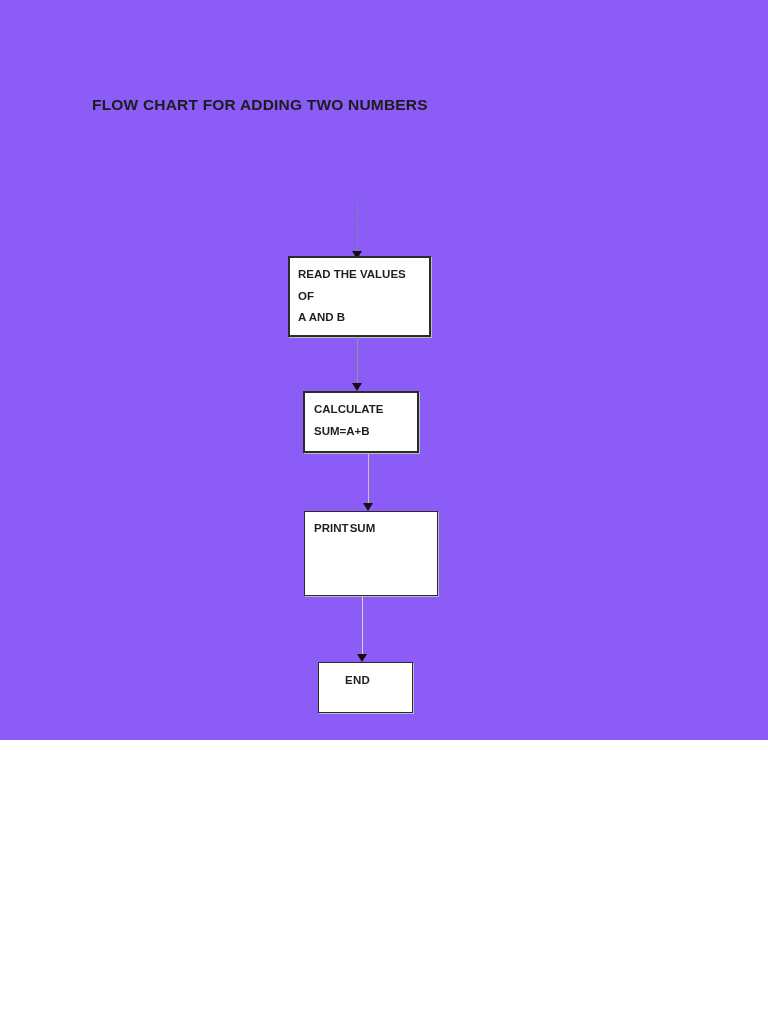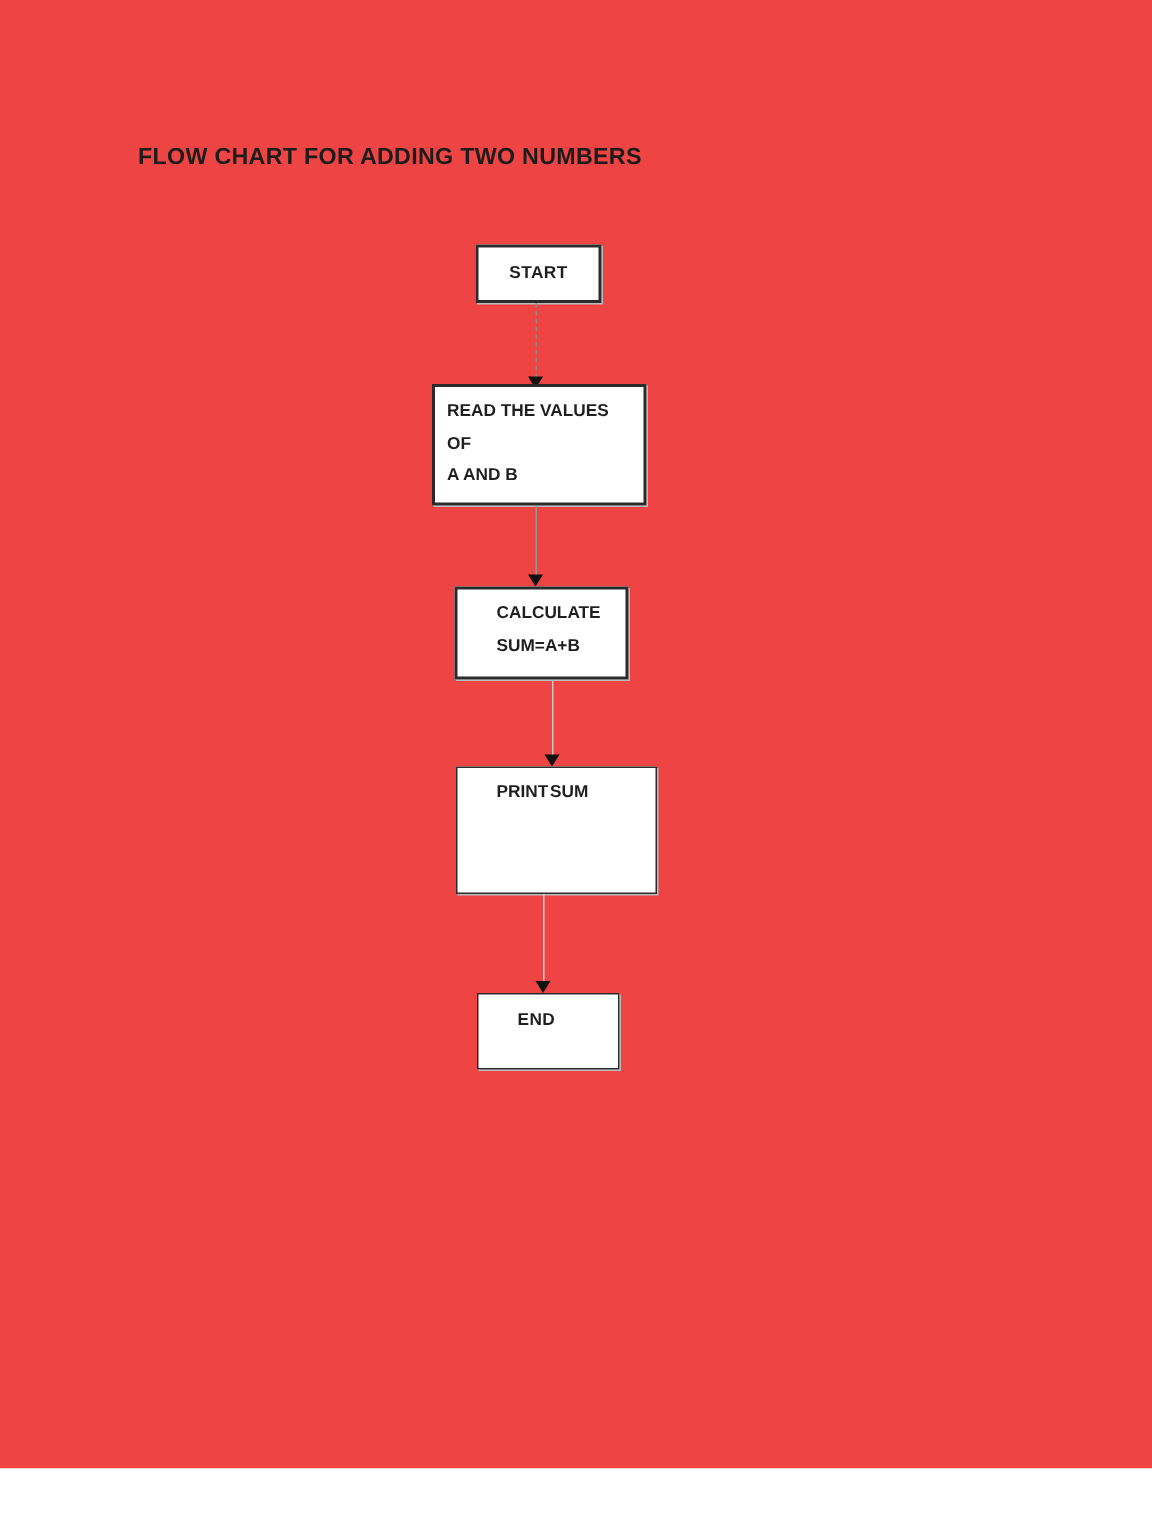--- a/index.html
+++ b/index.html
@@ -3,22 +3,22 @@
 <meta charset="utf-8">
 <style>
   html, body {
     margin: 0;
     padding: 0;
     background: #ffffff;
   }
   .page {
     position: relative;
     width: 768px;
-    height: 979px;
-    background: #ef4444;
+    height: 740px;
+    background: #8b5cf6;
     overflow: hidden;
     font-family: "Liberation Sans", sans-serif;
   }
   .doc-title {
     position: absolute;
     left: 92px;
     top: 96px;
     font-size: 15.5px;
     font-weight: 600;
     letter-spacing: 0.2px;
@@ -41,27 +41,27 @@
     display: flex; align-items: center; justify-content: center;
     letter-spacing: 0.3px;
   }
   .node-read {
     left: 288px; top: 256px; width: 143px; height: 81px;
     padding: 6px 8px 16px 8px;
     line-height: 21.5px;
   }
   .node-calculate {
     left: 303px; top: 391px; width: 116px; height: 62px;
-    padding: 5px 9px 0 26px;
+    padding: 5px 9px 0 9px;
     line-height: 22px;
   }
   .node-print {
     left: 304px; top: 511px; width: 134px; height: 85px;
     border-width: 1.5px;
-    padding: 6px 9px 0 26px;
+    padding: 6px 9px 0 9px;
     word-spacing: -2px;
   }
   .node-end {
     left: 318px; top: 662px; width: 95px; height: 51px;
     border-width: 1.5px;
     padding: 7px 4px 0 26px;
     letter-spacing: 0.3px;
   }
   .connector-line {
     position: absolute;
@@ -95,23 +95,20 @@
   .head-3 { left: 363px; top: 503px; }
   .head-4 { left: 357px; top: 654px; }
 </style>
 </head>
 <body>
 
 <div class="page">
 
   <div class="doc-title">FLOW CHART FOR ADDING TWO NUMBERS</div>
 
-  <div class="node node-start">
-    <span>START</span>
-  </div>
 
   <div class="connector-line line-dashed"></div>
   <div class="arrowhead head-1"></div>
 
   <div class="node node-read">
     <div>READ THE VALUES OF</div>
     <div>A AND B</div>
   </div>
 
   <div class="connector-line line-solid-1"></div>

